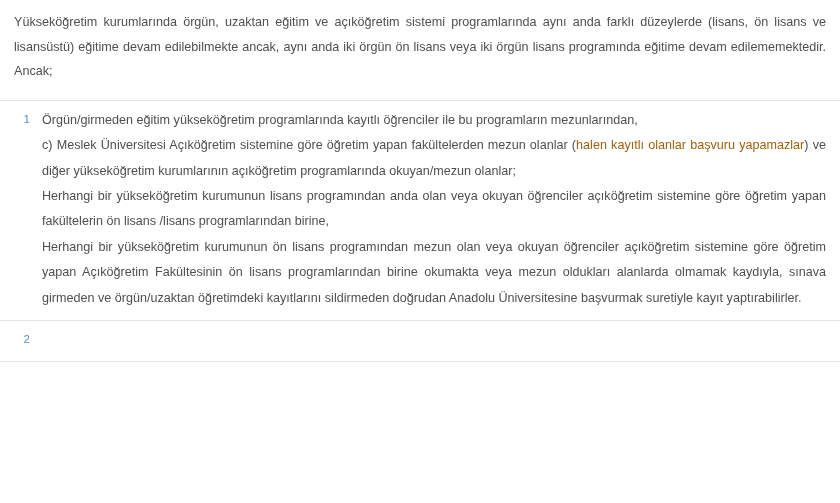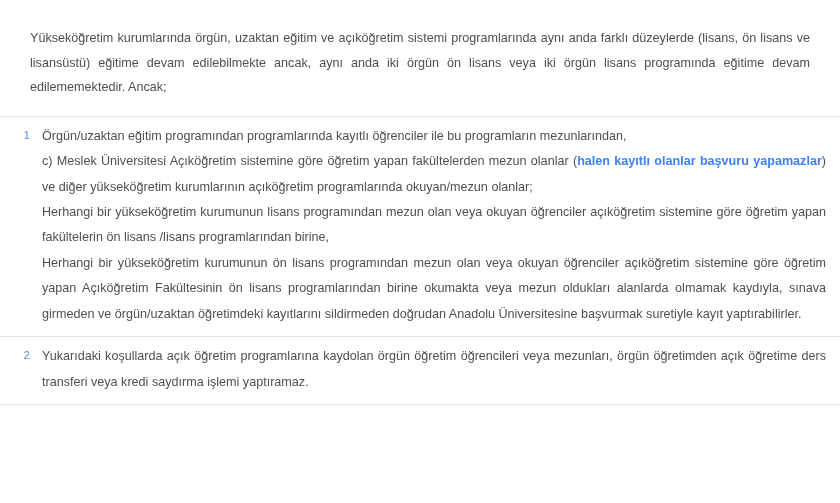--- a/index.html
+++ b/index.html
@@ -22,21 +22,21 @@
     padding: 0;
   }
   .intro {
     padding: 10px 14px 0 14px;
     font-size: 12.6px;
     line-height: 1.95;
     color: #4f4f4f;
     text-align: justify;
   }
   .intro p {
-    margin: 16px;
+    margin: 0;
   }
   .list-wrap {
     margin-top: 16px;
     border-top: 1px solid #e3e3e3;
   }
   .list-item {
     display: flex;
     align-items: flex-start;
     border-bottom: 1px solid #e3e3e3;
     padding: 7px 14px 9px 10px;
@@ -55,46 +55,43 @@
     flex: 1 1 auto;
     font-size: 12.6px;
     line-height: 2.02;
     color: #4f4f4f;
     text-align: justify;
   }
   .item-body .line {
     margin: 0;
   }
   .item-body b {
-    color: #3b82f6;
-    font-weight: bold;
+    color: #a16207;
+    font-weight: normal;
   }
 </style>
 </head>
 <body>
 
 <div class="page">
 
   <div class="intro">
     <p>Yükseköğretim kurumlarında örgün, uzaktan eğitim ve açıköğretim sistemi programlarında aynı anda farklı düzeylerde (lisans, ön lisans ve lisansüstü) eğitime devam edilebilmekte ancak, aynı anda iki örgün ön lisans veya iki örgün lisans programında eğitime devam edilememektedir. Ancak;</p>
   </div>
 
   <div class="list-wrap">
 
     <div class="list-item">
       <div class="item-num">1</div>
       <div class="item-body">
-        <p class="line">Örgün/uzaktan eğitim programından programlarında kayıtlı öğrenciler ile bu programların mezunlarından,</p>
+        <p class="line">Örgün/girmeden eğitim yükseköğretim programlarında kayıtlı öğrenciler ile bu programların mezunlarından,</p>
         <p class="line"><span>c) Meslek Üniversitesi Açıköğretim sistemine göre öğretim yapan fakültelerden mezun olanlar (</span><b>halen kayıtlı olanlar başvuru yapamazlar</b><span>) ve diğer yükseköğretim kurumlarının açıköğretim programlarında okuyan/mezun olanlar;</span></p>
-        <p class="line">Herhangi bir yükseköğretim kurumunun lisans programından mezun olan veya okuyan öğrenciler açıköğretim sistemine göre öğretim yapan fakültelerin ön lisans /lisans programlarından birine,</p>
+        <p class="line">Herhangi bir yükseköğretim kurumunun lisans programından anda olan veya okuyan öğrenciler açıköğretim sistemine göre öğretim yapan fakültelerin ön lisans /lisans programlarından birine,</p>
         <p class="line">Herhangi bir yükseköğretim kurumunun ön lisans programından mezun olan veya okuyan öğrenciler açıköğretim sistemine göre öğretim yapan Açıköğretim Fakültesinin ön lisans programlarından birine okumakta veya mezun oldukları alanlarda olmamak kaydıyla, sınava girmeden ve örgün/uzaktan öğretimdeki kayıtlarını sildirmeden doğrudan Anadolu Üniversitesine başvurmak suretiyle kayıt yaptırabilirler.</p>
       </div>
     </div>
 
     <div class="list-item">
       <div class="item-num">2</div>
-      <div class="item-body">
-        <p class="line">Yukarıdaki koşullarda açık öğretim programlarına kaydolan örgün öğretim öğrencileri veya mezunları, örgün öğretimden açık öğretime ders transferi veya kredi saydırma işlemi yaptıramaz.</p>
-      </div>
     </div>
 
   </div>
 </div>
 
 </body></html>

